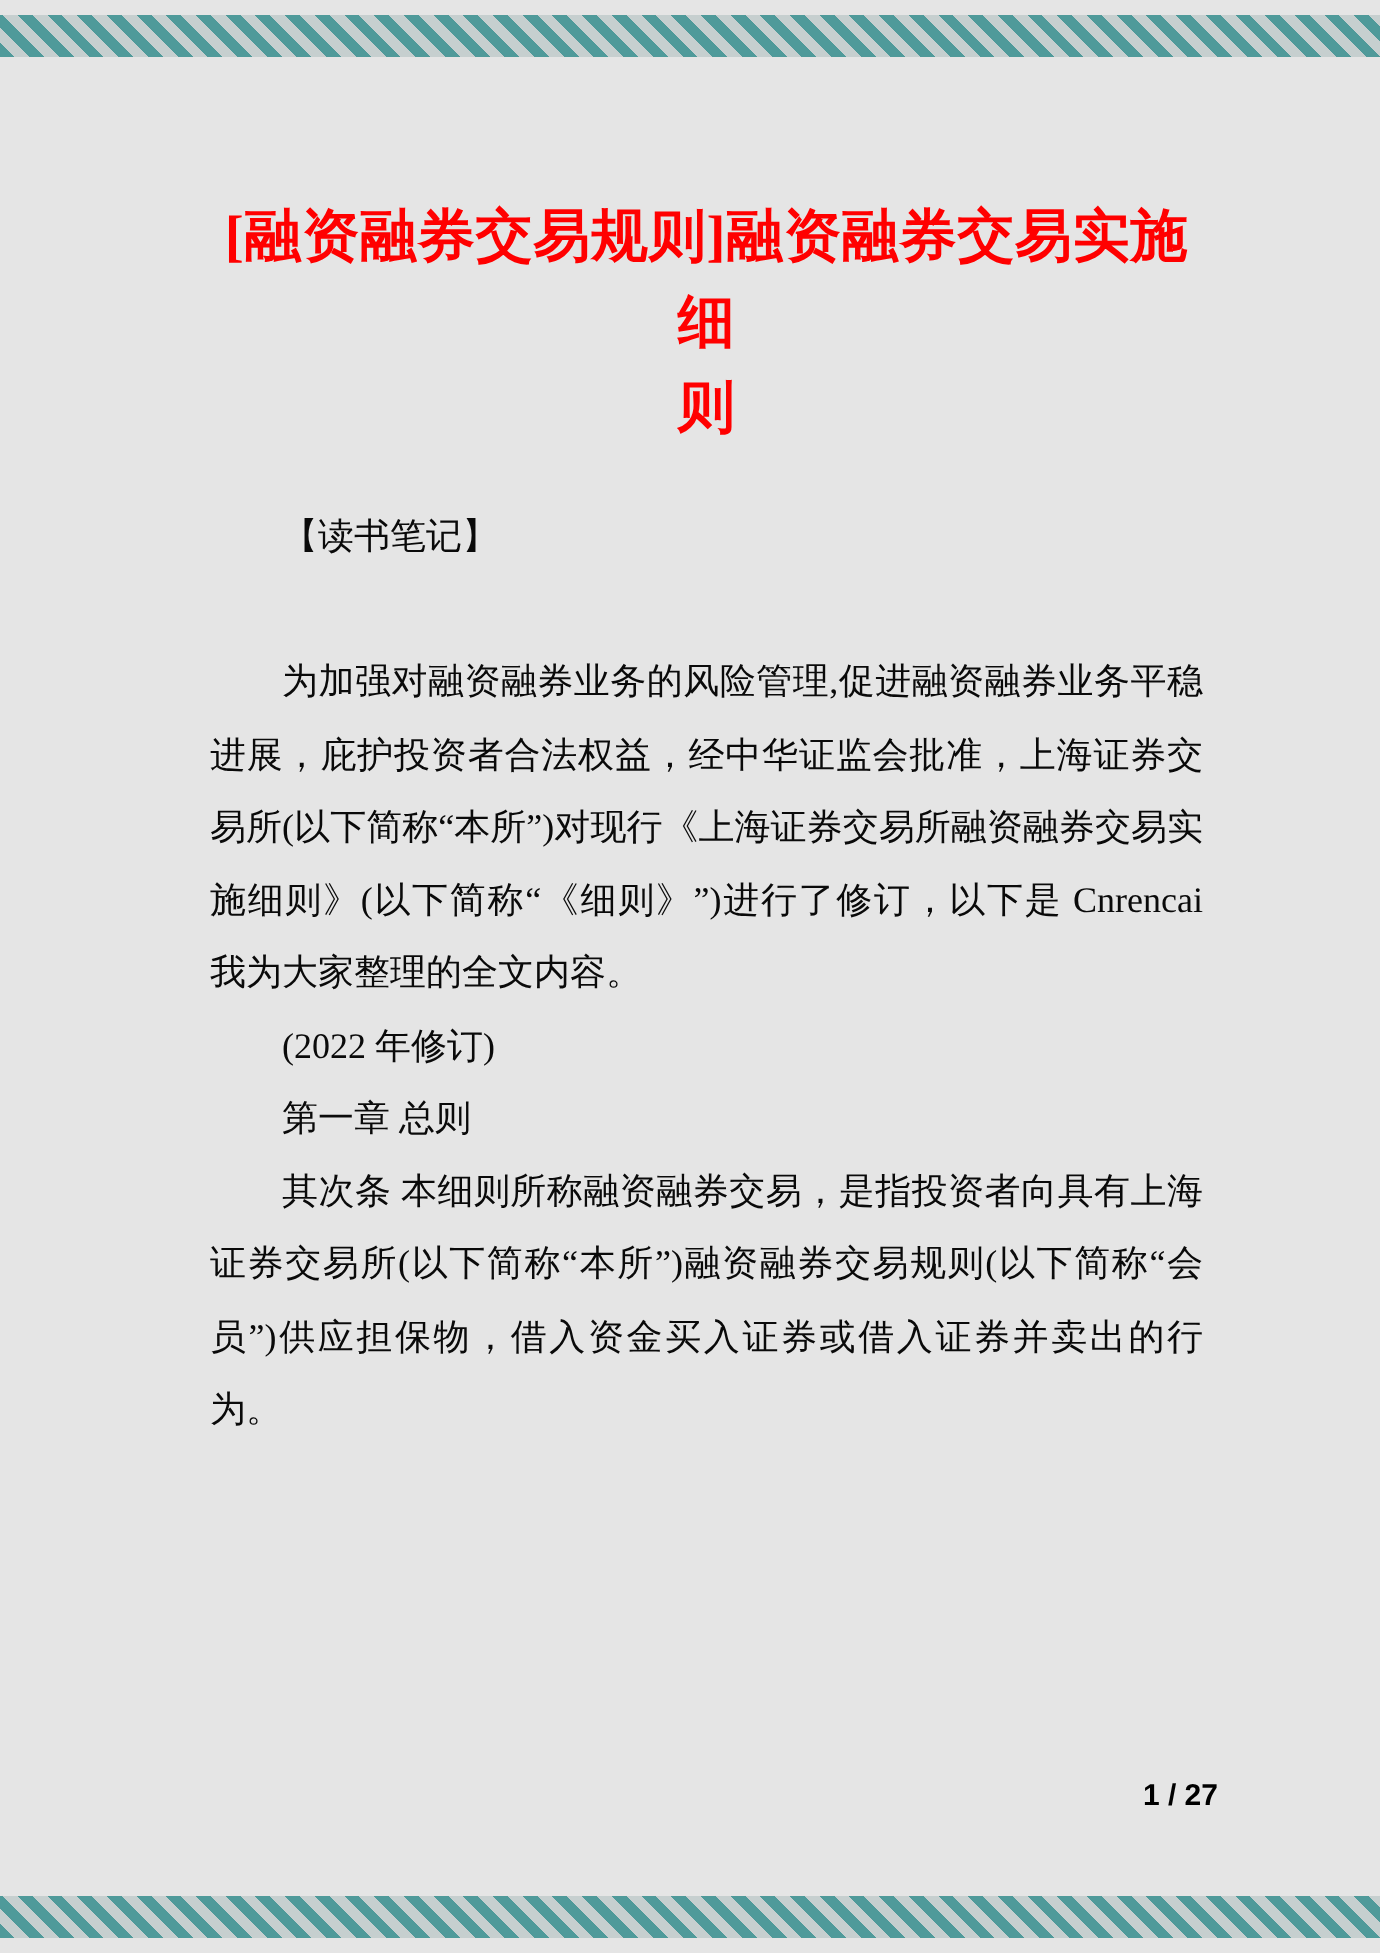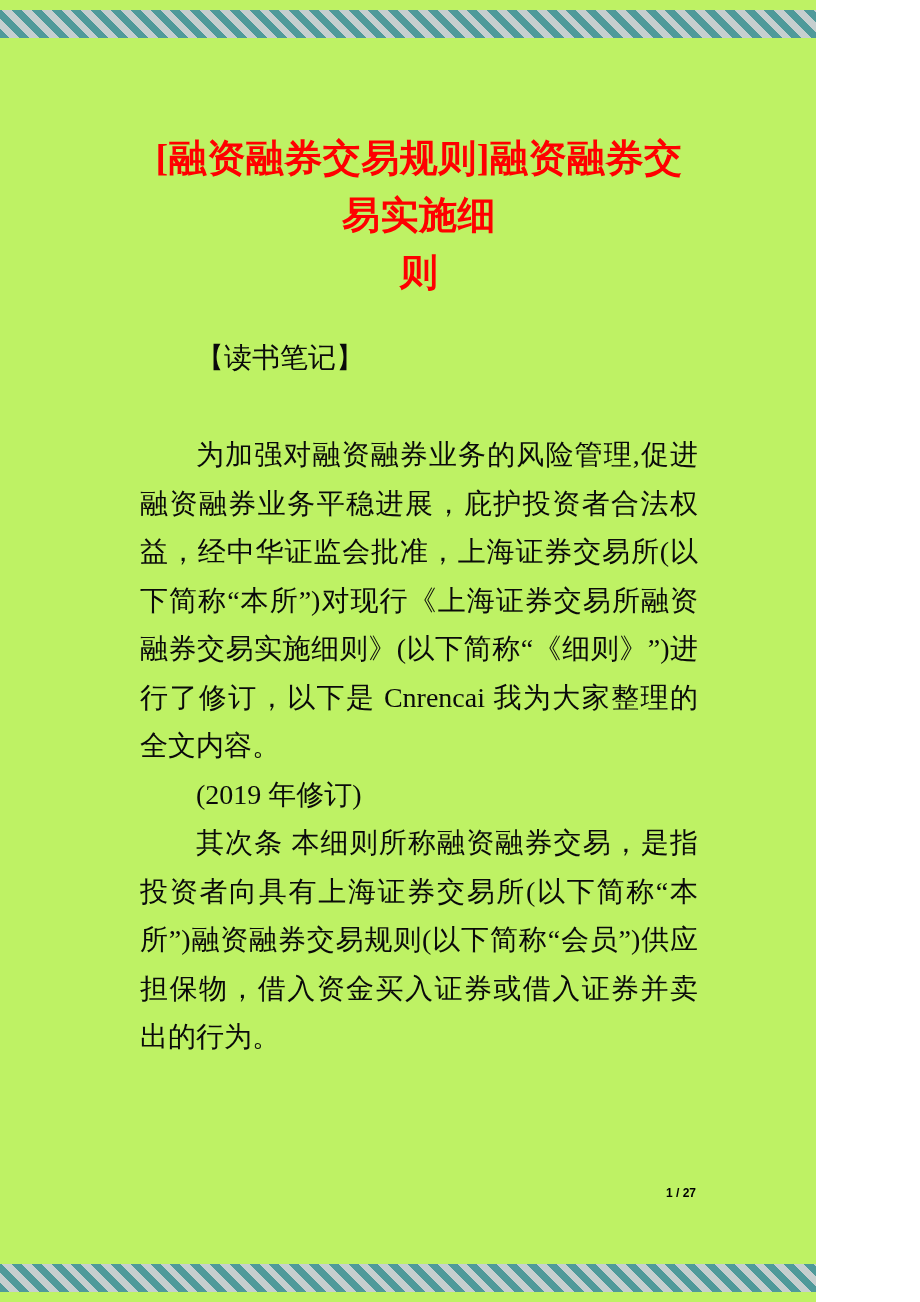--- a/index.html
+++ b/index.html
@@ -5,22 +5,22 @@
   html, body { margin: 0; padding: 0; }
   body {
     width: 920px; height: 1302px;
     background: #ffffff;
     font-family: "Liberation Serif", "DejaVu Serif", serif;
     position: relative;
     overflow: hidden;
   }
   .page {
     position: absolute; left: 0; top: 0;
-    width: 816px; height: 1302px;
-    background: #bef264;
+    width: 920px; height: 1302px;
+    background: #e5e5e5;
     overflow: hidden;
   }
   .stripe-band {
     position: absolute; left: 0; right: 0; height: 28px;
     background: repeating-linear-gradient(45deg,
       #4f9a9a 0px, #4f9a9a 7px,
       #c6cfcf 7px, #c6cfcf 14px);
   }
   .stripe-band.top { top: 10px; }
   .stripe-band.bottom { bottom: 10px; }
@@ -31,55 +31,56 @@
   .doc-title {
     margin-top: 130px;
     font-size: 38px;
     line-height: 57px;
     font-weight: bold;
     text-align: center;
     letter-spacing: 0.5px;
   }
   .body-text {
     margin-top: 33px;
-    font-size: 28px;
+    font-size: 24px;
     line-height: 48.5px;
     color: #0a0a0a;
     text-align: justify;
   }
   .body-text p { margin: 0; }
   .body-text p.indent { text-indent: 2em; }
   .body-text p.spacer { height: 48.5px; }
   .page-number {
     position: absolute;
-    top: 1186px; right: 120px;
+    top: 1186px; right: 108px;
     font-family: "Liberation Sans", "DejaVu Sans", sans-serif;
     font-weight: bold;
-    font-size: 12px;
+    font-size: 20px;
     color: #000000;
   }
 </style>
 </head>
 <body>
 
 <div class="page">
 
   <div class="stripe-band top"></div>
 
   <div class="content">
     <div class="doc-title" id="doc-title" style="color: rgb(255, 0, 0);">
       <div>[融资融券交易规则]融资融券交易实施细</div>
       <div>则</div>
     </div>
 
     <div class="body-text">
         <p class="indent ">【读书笔记】</p>
         <p class="spacer"></p>
         <p class="indent ">为加强对融资融券业务的风险管理,促进融资融券业务平稳进展，庇护投资者合法权益，经中华证监会批准，上海证券交易所(以下简称“本所”)对现行《上海证券交易所融资融券交易实施细则》(以下简称“《细则》”)进行了修订，以下是 Cnrencai 我为大家整理的全文内容。</p>
-        <p class="indent ">(2019 年修订)</p>
+        <p class="indent ">(2022 年修订)</p>
+        <p class="indent ">第一章 总则</p>
         <p class="indent ">其次条 本细则所称融资融券交易，是指投资者向具有上海证券交易所(以下简称“本所”)融资融券交易规则(以下简称“会员”)供应担保物，借入资金买入证券或借入证券并卖出的行为。</p>
       </div>
   </div>
 
   <div class="page-number">1 / 27</div>
 
   <div class="stripe-band bottom"></div>
 
 </div>
 

